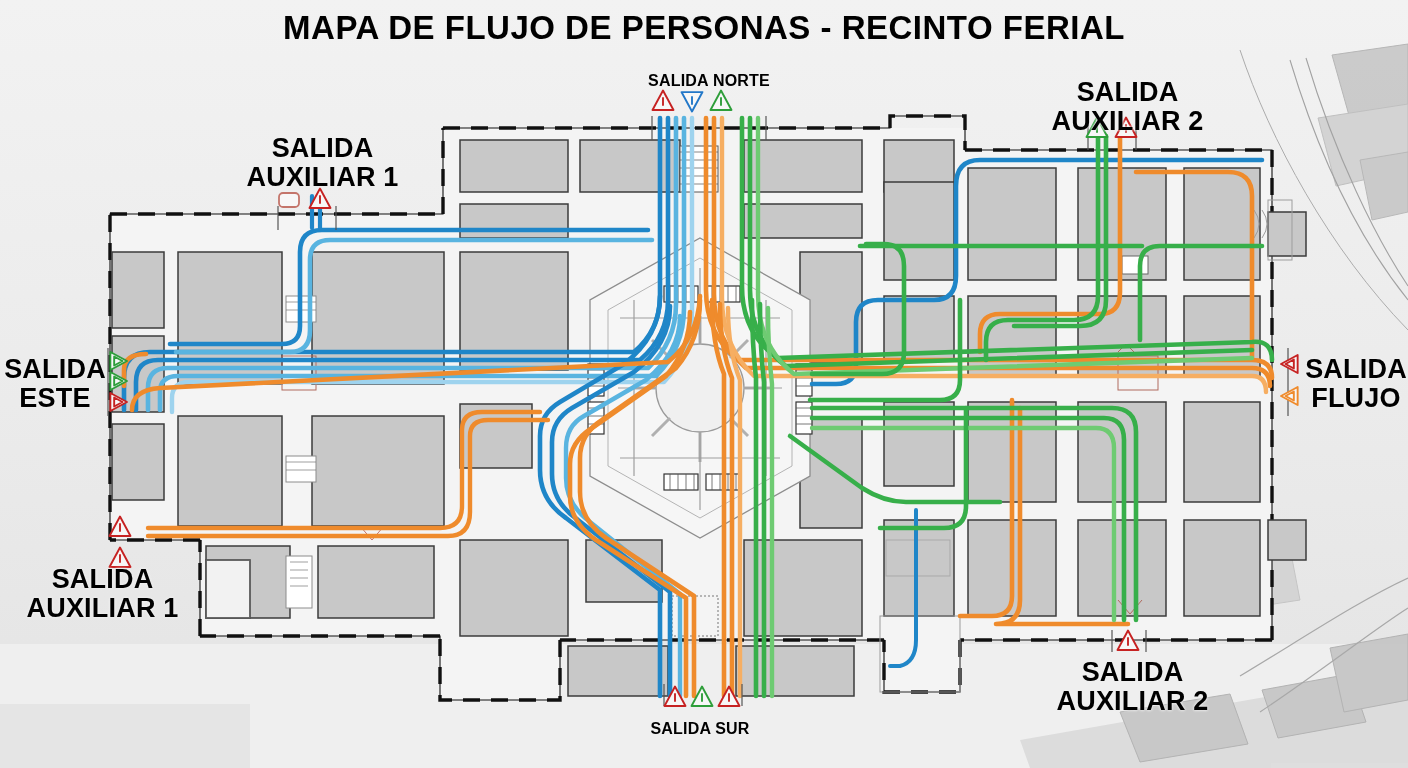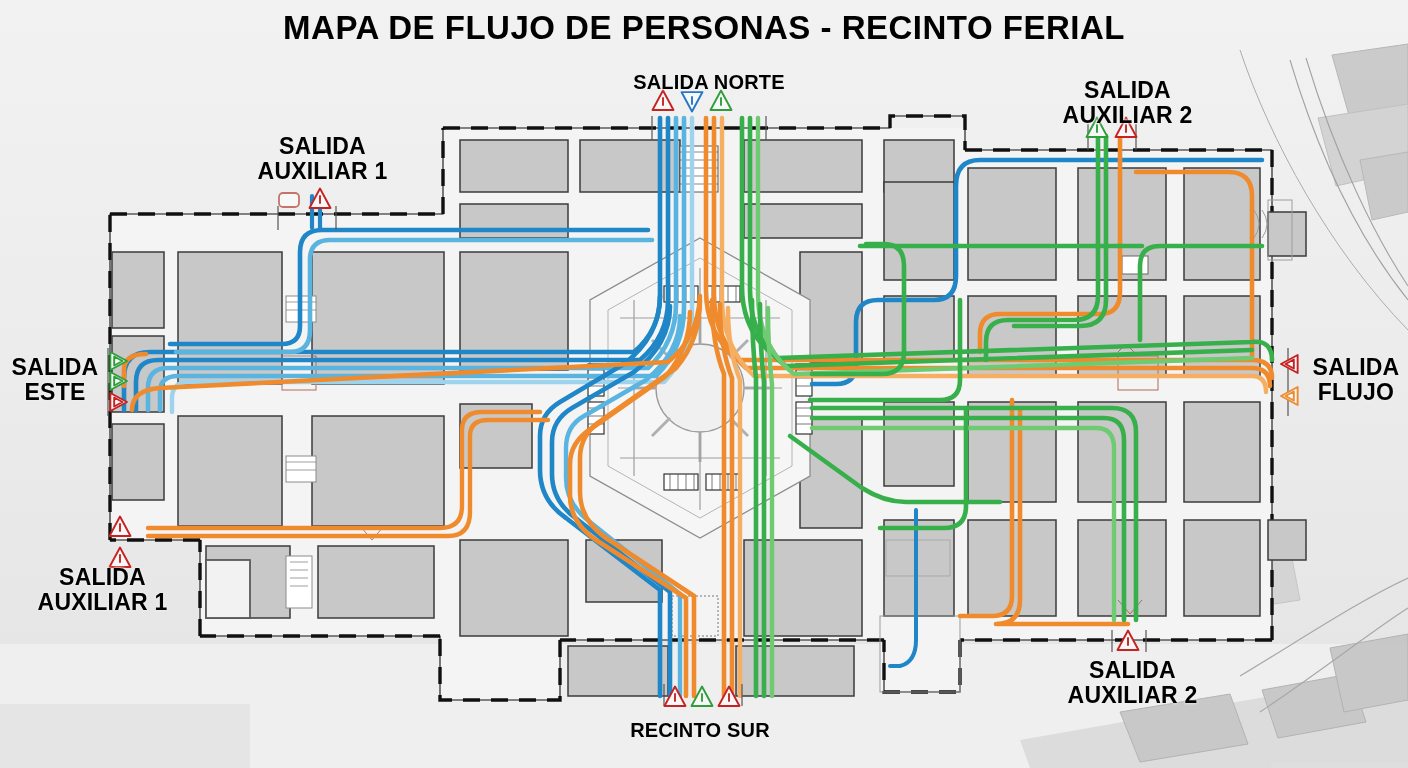--- a/index.html
+++ b/index.html
@@ -5,22 +5,22 @@
   html,body{margin:0;padding:0;background:#efefef;}
   body{width:1408px;height:768px;overflow:hidden;
        font-family:"Liberation Sans", sans-serif;}
   #stage{position:relative;width:1408px;height:644px;
          background:linear-gradient(180deg,#f2f2f2 0%,#ececec 55%,#e6e6e6 100%);}
   svg{position:absolute;left:0;top:0;}
   .lbl{position:absolute;font-weight:bold;color:#000;
        text-align:center;line-height:1.08;letter-spacing:.2px;
        text-shadow:0 0 3px #f0f0f0,0 0 3px #f0f0f0;}
   #title{left:0;top:10px;width:1408px;font-size:33px;letter-spacing:.5px;}
-  .ex{font-size:20px;}
-  .exsm{font-size:23px;}
+  .ex{font-size:16px;}
+  .exsm{font-size:27px;}
 </style>
 </head>
 <body>
 
 <div id="stage">
 
   <svg width="1408" height="768" viewBox="0 0 1408 768">
     <defs>
       <clipPath id="cStage">
           <rect x="0" y="0" width="1408" height="768"></rect>
@@ -481,17 +481,17 @@
       </div>
       <div class="lbl exsm" style="left: 10px; top: 565px; width: 185px;">
         <div>SALIDA</div>
         <div>AUXILIAR 1</div>
       </div>
       <div class="lbl exsm" style="left: 1040px; top: 658px; width: 185px;">
         <div>SALIDA</div>
         <div>AUXILIAR 2</div>
       </div>
       <div class="lbl ex" style="left: 605px; top: 720px; width: 190px;">
-        <div>RECINTO SUR</div>
+        <div>SALIDA SUR</div>
       </div>
     </div>
 
 </div>
 
 </body></html>

